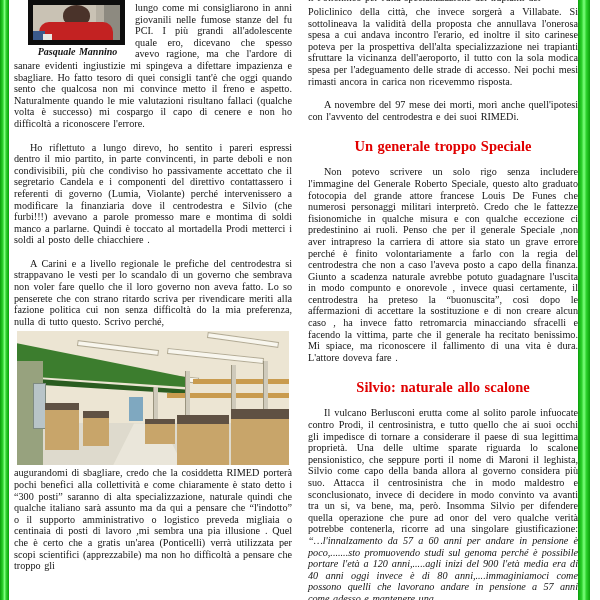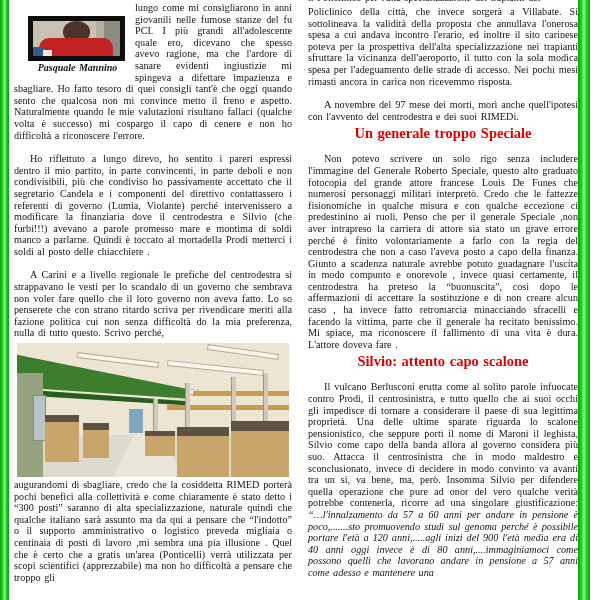--- a/index.html
+++ b/index.html
@@ -22,32 +22,32 @@
 
   .content{position:absolute;left:14px;top:0;width:564px;height:600px;display:flex;}
   .col{font-size:10.2px;line-height:11.6px;text-align:justify;word-spacing:1px;}
   .col-left{width:278px;margin-right:16px;}
   .col-right{width:270px;}
 
   p{margin:2px 0 0 0;}
   .indent{text-indent:16px;margin-top:12px;}
 
   
-  .portrait-wrap{float:left;width:99px;margin:16px 8px 1px 0;padding-left:14px;}
+  .portrait-wrap{float:left;width:99px;margin:0 8px 1px 0;padding-left:14px;}
   .portrait-frame{border:5px solid #0d0d0d;width:87px;height:35px;background:#c9c2b4;position:relative;overflow:hidden;}
   .pt-bg-right{position:absolute;right:0;top:0;width:20px;height:100%;background:#8d8a80;}
   .pt-bg-right2{position:absolute;right:16px;top:0;width:8px;height:100%;background:#b5afa2;}
   .pt-head{position:absolute;left:30px;top:0px;width:27px;height:21px;border-radius:50% 50% 45% 45%;background:#4a332a;}
   .pt-torso{position:absolute;left:6px;bottom:-4px;width:74px;height:22px;border-radius:10px 10px 0 0;background:#c32222;}
   .pt-chair{position:absolute;left:0;bottom:0;width:12px;height:9px;background:#3a5a8c;}
   .pt-paper{position:absolute;left:10px;bottom:0;width:9px;height:6px;background:#e8e8e4;}
   .portrait-caption{font-style:italic;font-weight:bold;font-size:10px;text-align:center;line-height:13px;text-indent:0;}
 
   
-  h3.red{margin:3px 0 1px 0;font-size:14.5px;line-height:16px;font-weight:bold;
+  h3.red{margin:16px 0 1px 0;font-size:14.5px;line-height:16px;font-weight:bold;
     color:var(--heading-red);text-align:center;text-indent:0;}
 
   
   .partial-line{height:4px;overflow:hidden;}
   .partial-line span{display:block;margin-top:-8.2px;}
 
   
   .lab-photo{position:relative;width:272px;height:134px;margin:4px auto 2px auto;overflow:hidden;background:#ece5d3;}
   .lp-floor{position:absolute;left:0;top:92px;width:100%;height:42px;background:#dedacd;}
   .lp-aisle{position:absolute;left:96px;top:92px;width:70px;height:42px;background:#eae6da;clip-path:polygon(30% 0,70% 0,100% 100%,0 100%);}
@@ -129,17 +129,17 @@
   </div>
 
   <div class="col col-right">
     <div class="partial-line">
       <span>il Policlinico per l'alta specializzazione dei trapianti del</span>
     </div>
     <p>Policlinico della città, che invece sorgerà a Villabate. Si sottolineava la validità della proposta che annullava l'onerosa spesa a cui andava incontro l'erario, ed inoltre il sito carinese poteva per la prospettiva dell'alta specializzazione nei trapianti sfruttare la vicinanza dell'aeroporto, il tutto con la sola modica spesa per l'adeguamento delle strade di accesso. Nei pochi mesi rimasti ancora in carica non ricevemmo risposta.</p>
     <p class="indent">A novembre del 97 mese dei morti, morì anche quell'ipotesi con l'avvento del centrodestra e dei suoi RIMEDi.</p>
     <h3 class="red">Un generale troppo Speciale</h3>
     <p class="indent">Non potevo scrivere un solo rigo senza includere l'immagine del Generale Roberto Speciale, questo alto graduato fotocopia del grande attore francese Louis De Funes che numerosi personaggi militari interpretò. Credo che le fattezze fisionomiche in qualche misura e con qualche eccezione ci predestinino ai ruoli. Penso che per il generale Speciale ,non aver intrapreso la carriera di attore sia stato un grave errore perché è finito volontariamente a farlo con la regia del centrodestra che non a caso l'aveva posto a capo della finanza. Giunto a scadenza naturale avrebbe potuto guadagnare l'uscita in modo compunto e onorevole , invece quasi certamente, il centrodestra ha preteso la “buonuscita”, così dopo le affermazioni di accettare la sostituzione e di non creare alcun caso , ha invece fatto retromarcia minacciando sfracelli e facendo la vittima, parte che il generale ha recitato benissimo. Mi spiace, ma riconoscere il fallimento di una vita è dura. L'attore doveva fare .</p>
-    <h3 class="red">Silvio: attento capo scalone</h3>
+    <h3 class="red">Silvio: naturale allo scalone</h3>
     <p class="indent"><span>Il vulcano Berlusconi erutta come al solito parole infuocate contro Prodi, il centrosinistra, e tutto quello che ai suoi occhi gli impedisce di tornare a considerare il paese di sua legittima proprietà. Una delle ultime sparate riguarda lo scalone pensionistico, che seppure porti il nome di Maroni il leghista, Silvio come capo della banda allora al governo considera più suo. Attacca il centrosinistra che in modo maldestro e sconclusionato, invece di decidere in modo convinto va avanti tra un si, va bene, ma, però. Insomma Silvio per difendere quella operazione che pure ad onor del vero qualche verità potrebbe contenerla, ricorre ad una singolare giustificazione: </span><i>“…l'innalzamento da 57 a 60 anni per andare in pensione è poco,.......sto promuovendo studi sul genoma perché è possibile portare l'età a 120 anni,.....agli inizi del 900 l'età media era di 40 anni oggi invece è di 80 anni,....immaginiamoci come possono quelli che lavorano andare in pensione a 57 anni come adesso e mantenere una</i></p>
   </div>
 
 </div>
 
 </body></html>

